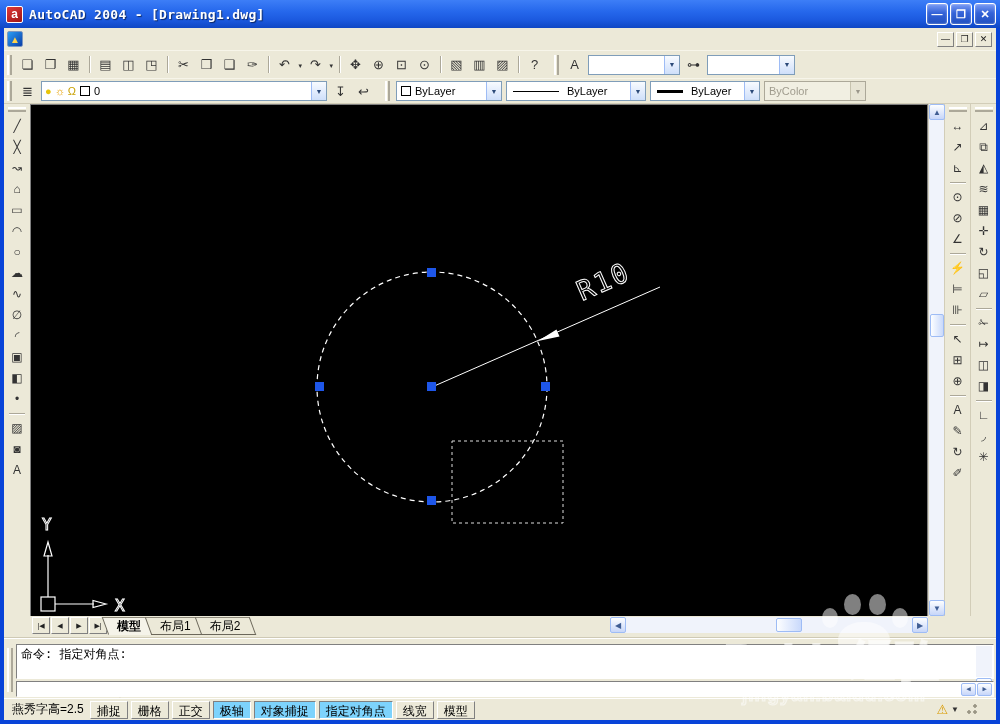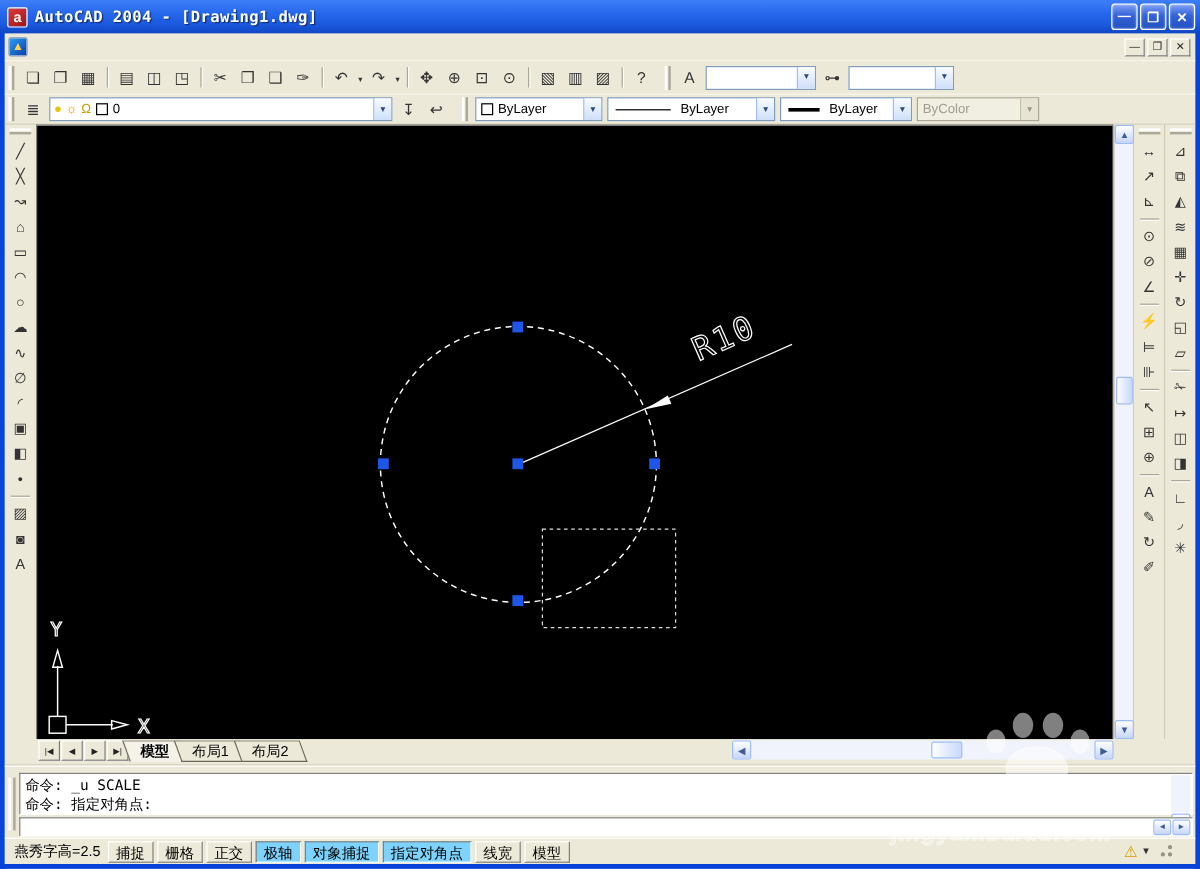--- a/index.html
+++ b/index.html
@@ -582,21 +582,21 @@
       <div class="sb-btn" style="left:0;">◀</div>
       <div class="sb-thumb" style="left:166px;top:1px;width:26px;height:14px;"></div>
       <div class="sb-btn" style="right:0;left:auto;">▶</div>
     </div>
   </div>
 
   <div class="cmdgap"></div>
 
   <div class="cmdwin">
     <div class="cmd-grip"></div>
-    <div class="cmd-history"><div>命令: _u SCALE</div><div>命令: 指定对角点:</div>
+    <div class="cmd-history"><div>命令: 指定对角点:</div>
       <div class="cmd-vscroll">
         <div class="sb-btn">▲</div>
         
       </div>
     </div>
     <div class="cmd-input">
       <span>命令: 指定对角点:</span>
       <div class="mini-sb">
         <div class="sb-btn">◀</div>
         <div class="sb-btn">▶</div>
@@ -632,16 +632,17 @@
   </div>
 
   <div class="watermark">
     <div class="paw">
       <i class="t1"></i>
         <i class="t2"></i>
         <i class="t3"></i>
         <i class="t4"></i>
         <i class="pad"></i>
     </div>
+    <div class="wm-brand"><span>Baidu</span><span>经验</span></div>
     <div class="wm-url">jingyan.baidu.com</div>
   </div>
 
 </div>
 
 </body></html>

